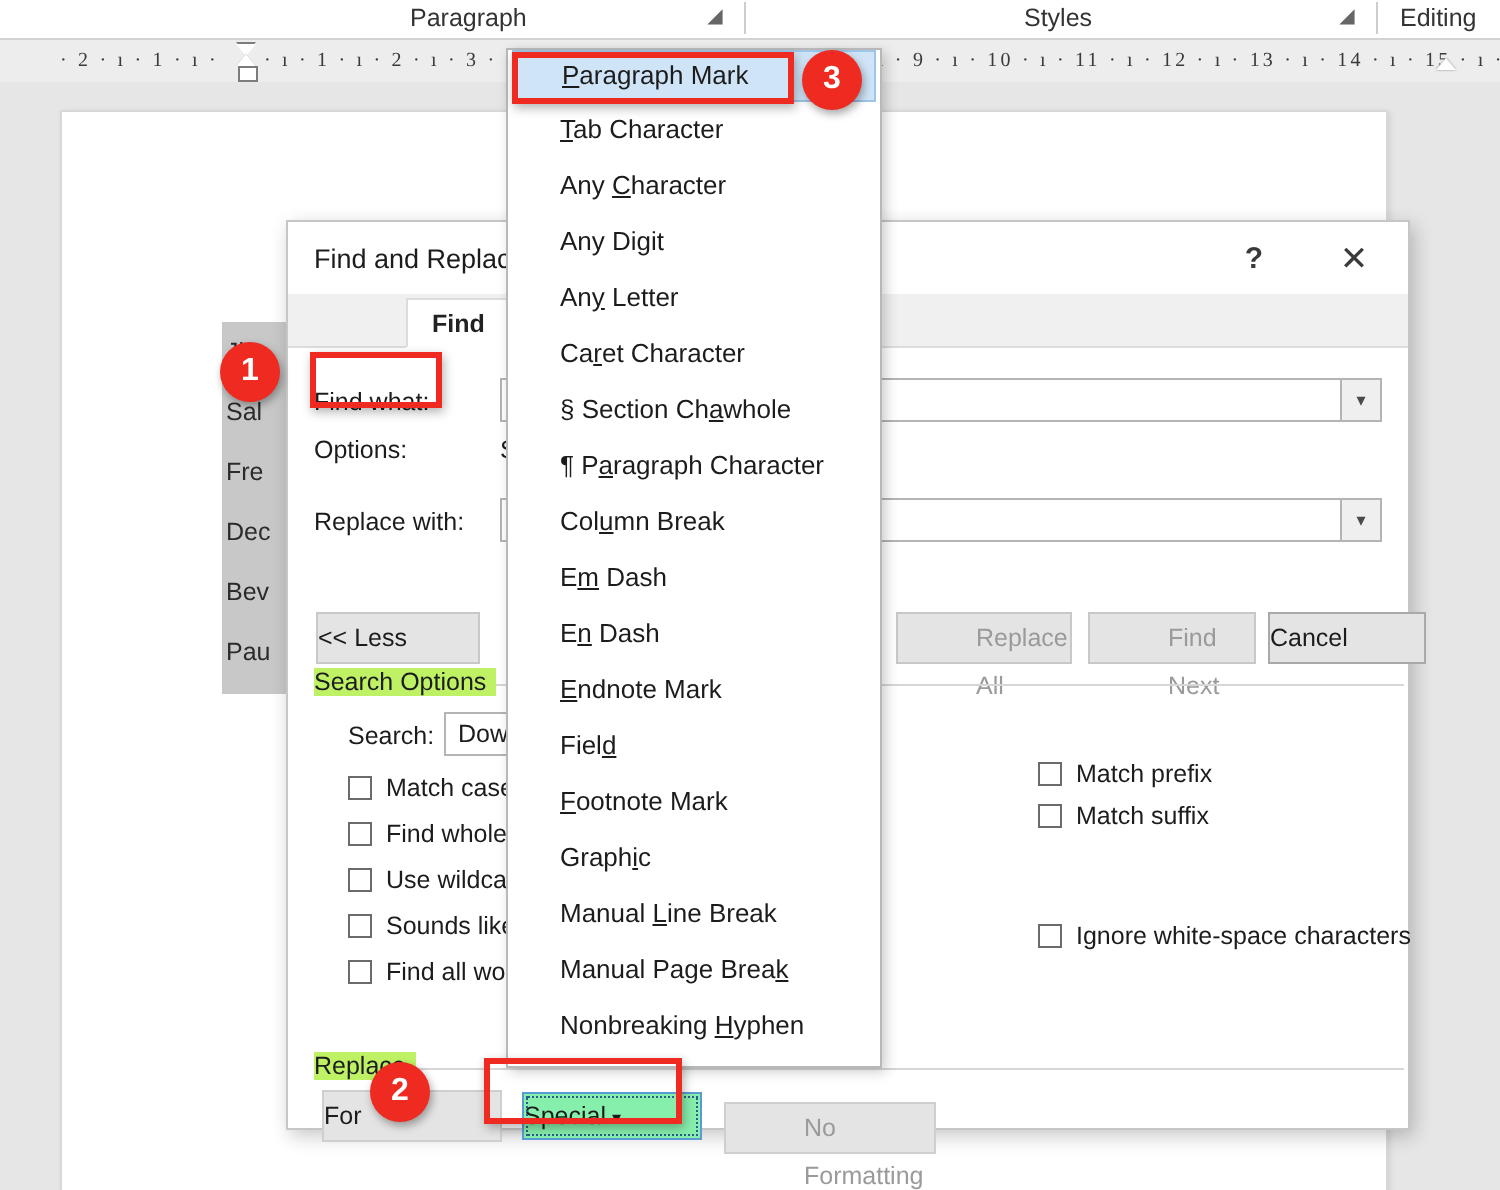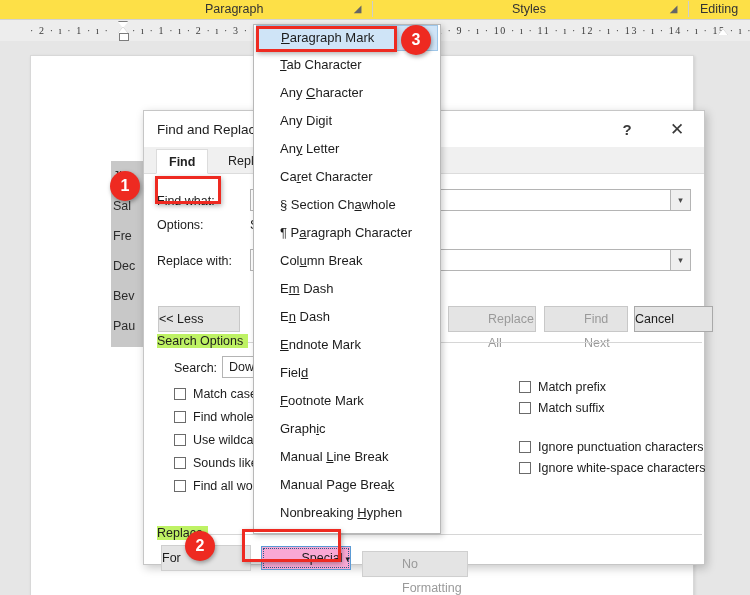--- a/index.html
+++ b/index.html
@@ -16,21 +16,21 @@
     color: #1a1a1a;
     position: relative;
     -webkit-font-smoothing: antialiased;
   }
 
   
   .ribbon {
     position: absolute;
     left: 0; top: 0;
     width: 750px; height: 19px;
-    background: #fde047;
+    background: #ffffff;
     border-bottom: 1px solid #d2d2d2;
   }
   .ribbon-group {
     position: absolute;
     top: 2px;
     font-size: 12.5px;
     color: #333;
     white-space: nowrap;
   }
   .dialog-launcher {
@@ -180,20 +180,21 @@
   }
   .fr-tab {
     position: absolute;
     top: 2px;
     height: 25px;
     line-height: 25px;
     padding: 0 12px;
     font-size: 12.5px;
     color: #222;
     box-sizing: border-box;
+    margin-left: 47px;
   }
   .fr-tab.active {
     background: #ffffff;
     border: 1px solid #dcdcdc;
     border-bottom: 1px solid #ffffff;
     font-weight: bold;
   }
 
   .fr-body {
     position: absolute;
@@ -281,26 +282,26 @@
     box-sizing: border-box;
     font-size: 12.5px;
     line-height: 20px;
     padding-left: 6px;
     color: #1c1c1c;
   }
 
   .special-btn {
     position: absolute;
     height: 24px;
-    background: #f9a8d4;
+    background: #86efac;
     border: 1px solid #5b9bd5;
     outline: 1px dotted #2b5d8a;
     outline-offset: -3px;
     box-sizing: border-box;
-    text-align: right;
+    text-align: left;
     line-height: 22px;
     font-size: 12.5px;
     color: #1c1c1c;
   }
 
   
   .special-menu {
     position: absolute;
     left: 253px; top: 24px;
     width: 188px;
@@ -445,23 +446,20 @@
     </div>
     <div class="cbrow" style="left:30px; top:303px">
       <span class="cbox"></span><span>Find all word</span>
     </div>
 
     <div class="cbrow" style="left:375px; top:204px">
       <span class="cbox"></span><span>Match prefix</span>
     </div>
     <div class="cbrow" style="left:375px; top:225px">
       <span class="cbox"></span><span>Match suffix</span>
-    </div>
-    <div class="cbrow" style="left:375px; top:264px">
-      <span class="cbox"></span><span>Ignore punctuation characters</span>
     </div>
     <div class="cbrow" style="left:375px; top:285px">
       <span class="cbox"></span><span>Ignore white-space characters</span>
     </div>
 
     <div class="groupbox-label" style="left:13px; top:352px; z-index:3">Replace</div>
     <div class="groupline" style="left:13px; top:360px; width:545px"></div>
 
     <div class="btn" style="left:17px; top:371px; width:90px; border-color:#cfcfcf">For</div>
     <div class="special-btn" style="left:117px; top:372px; width:90px">

